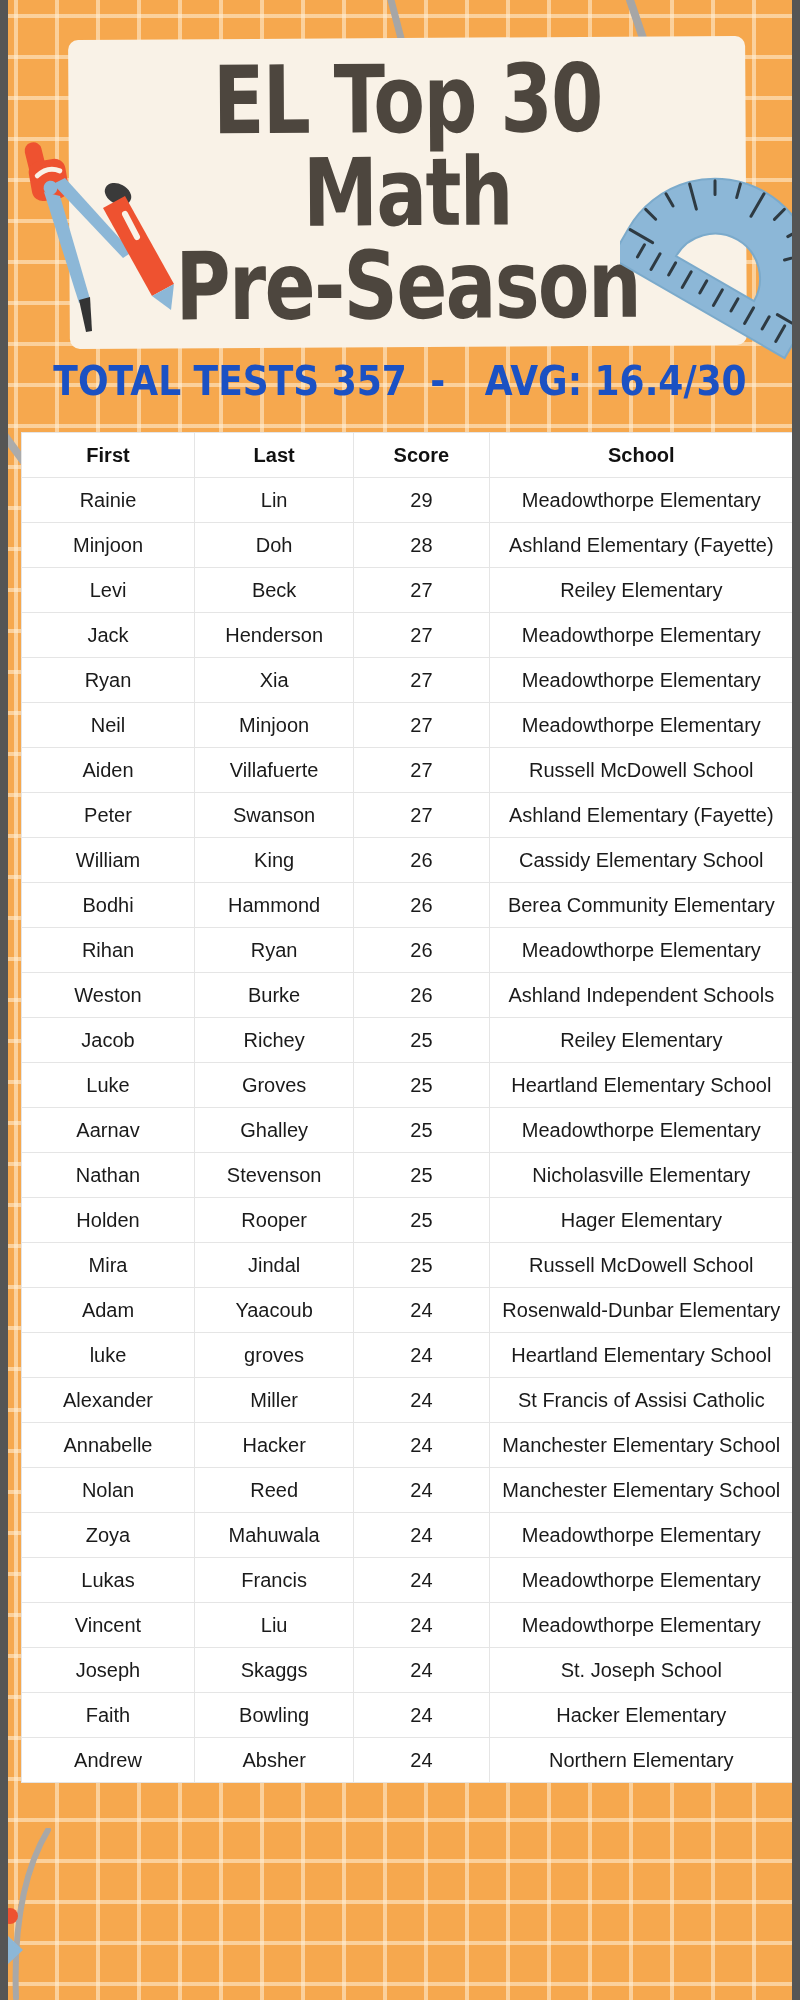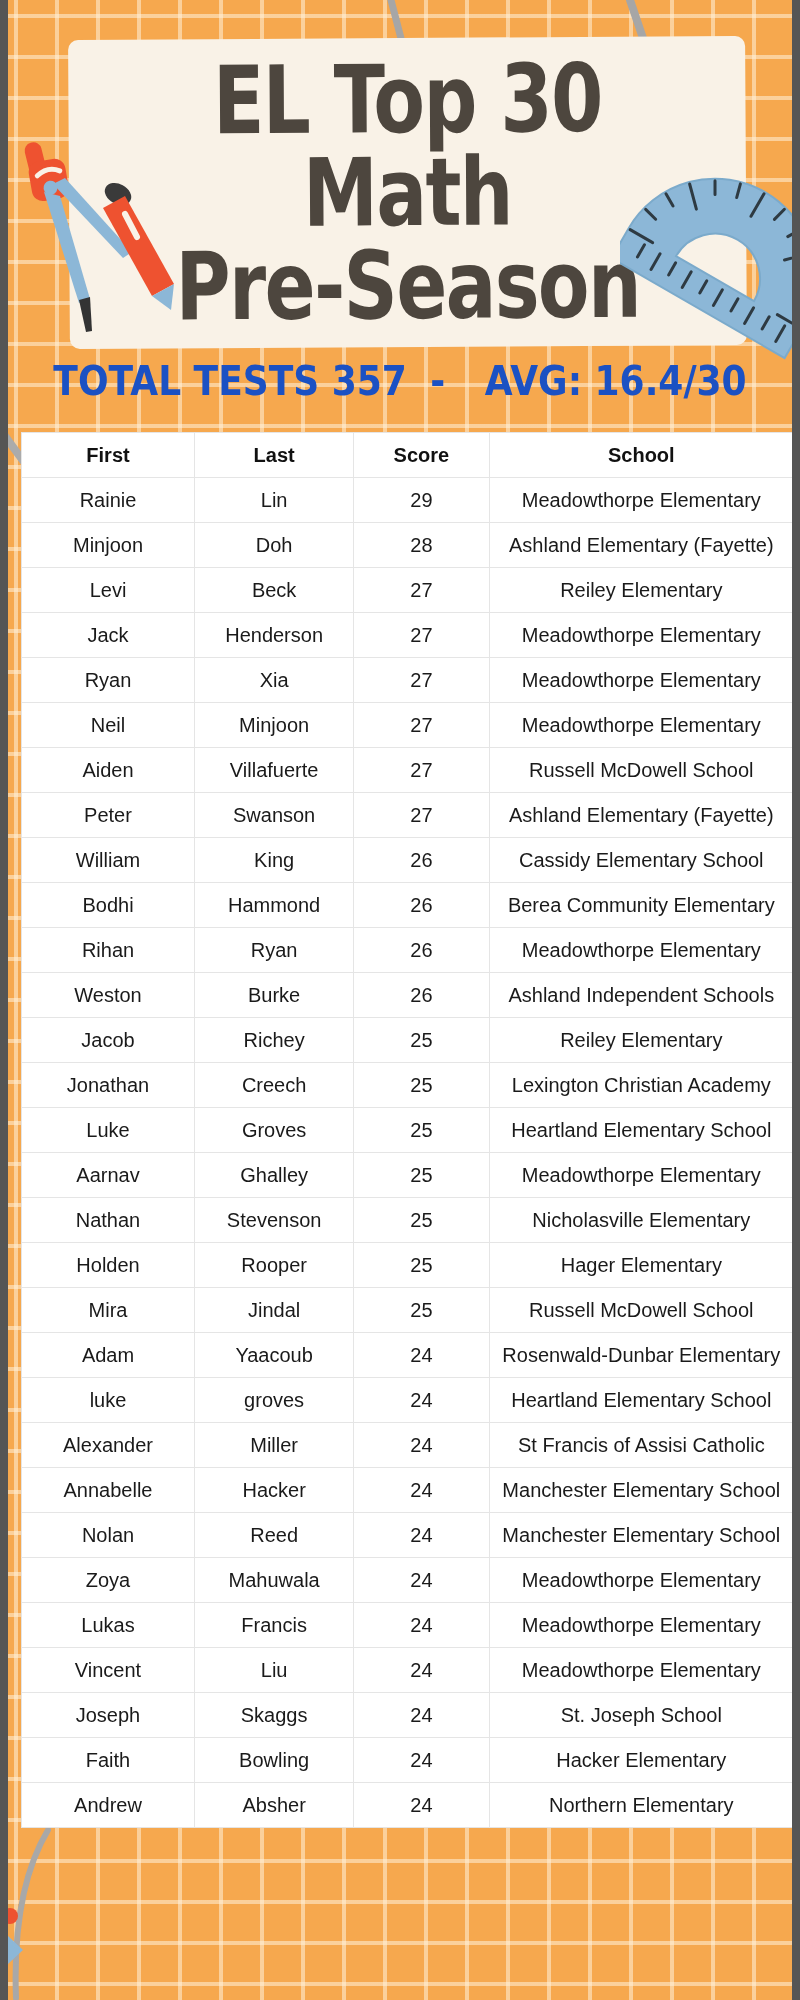--- a/index.html
+++ b/index.html
@@ -233,26 +233,20 @@
           <td>26</td>
           <td>Ashland Independent Schools</td>
         </tr>
         <tr>
           <td>Jacob</td>
           <td>Richey</td>
           <td>25</td>
           <td>Reiley Elementary</td>
         </tr>
         <tr>
-          <td>Jonathan</td>
-          <td>Creech</td>
-          <td>25</td>
-          <td>Lexington Christian Academy</td>
-        </tr>
-        <tr>
           <td>Luke</td>
           <td>Groves</td>
           <td>25</td>
           <td>Heartland Elementary School</td>
         </tr>
         <tr>
           <td>Aarnav</td>
           <td>Ghalley</td>
           <td>25</td>
           <td>Meadowthorpe Elementary</td>

